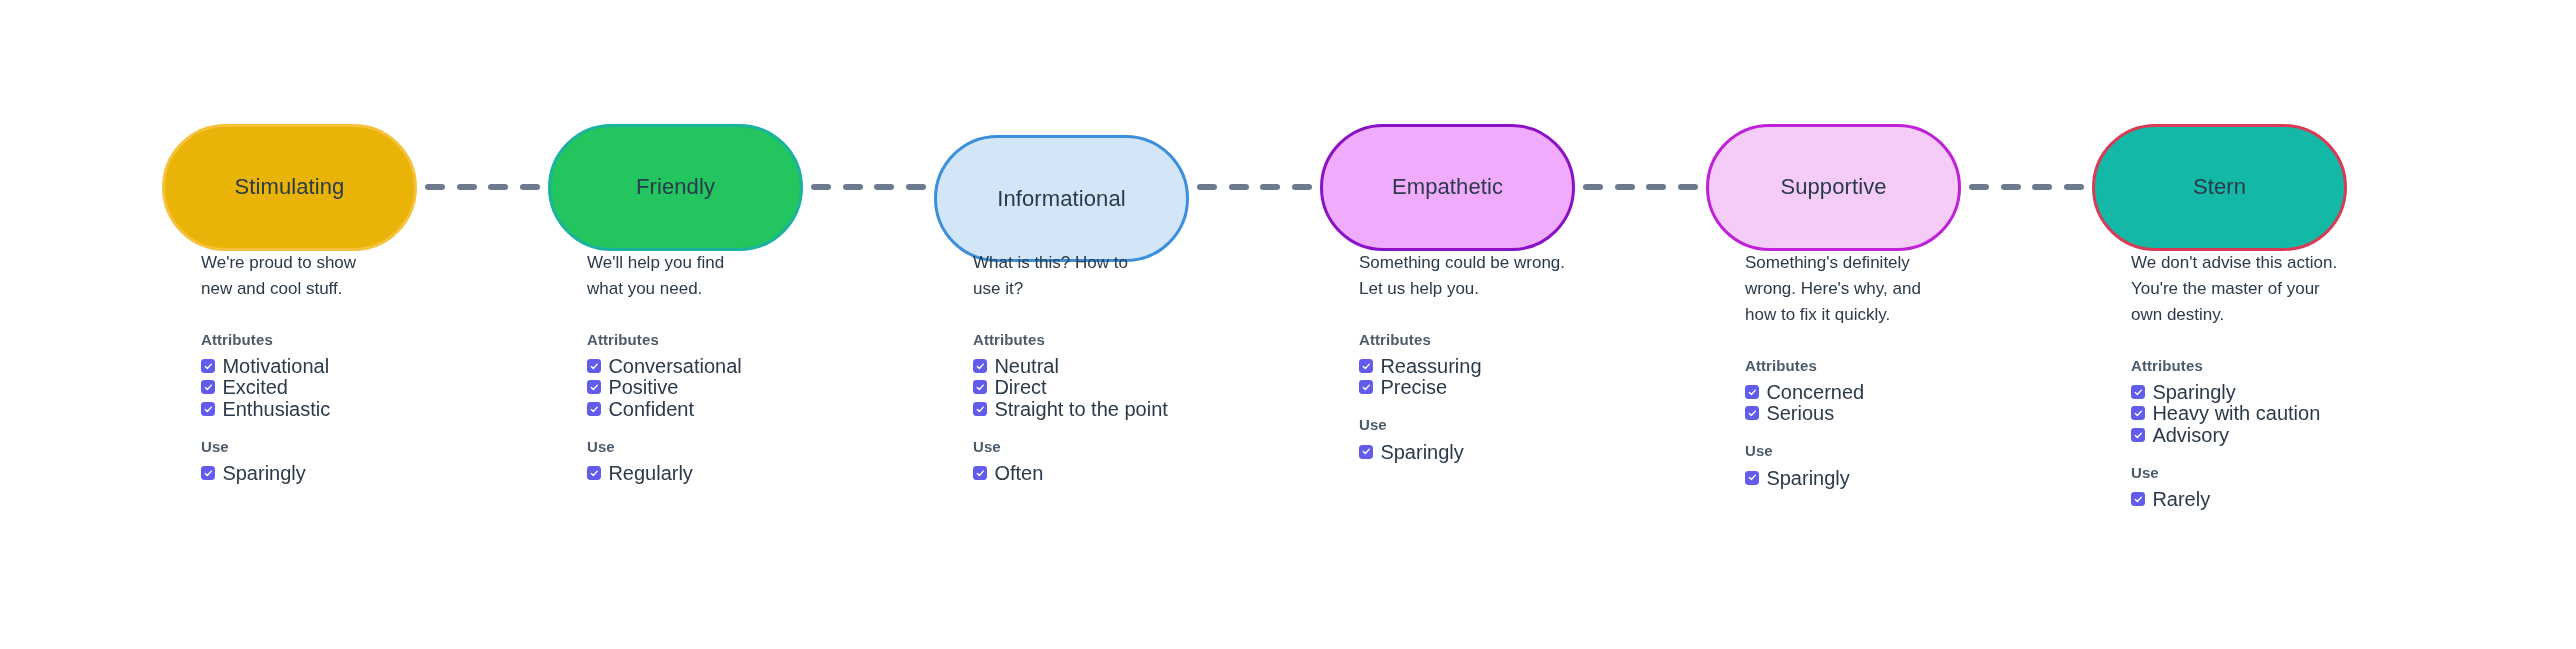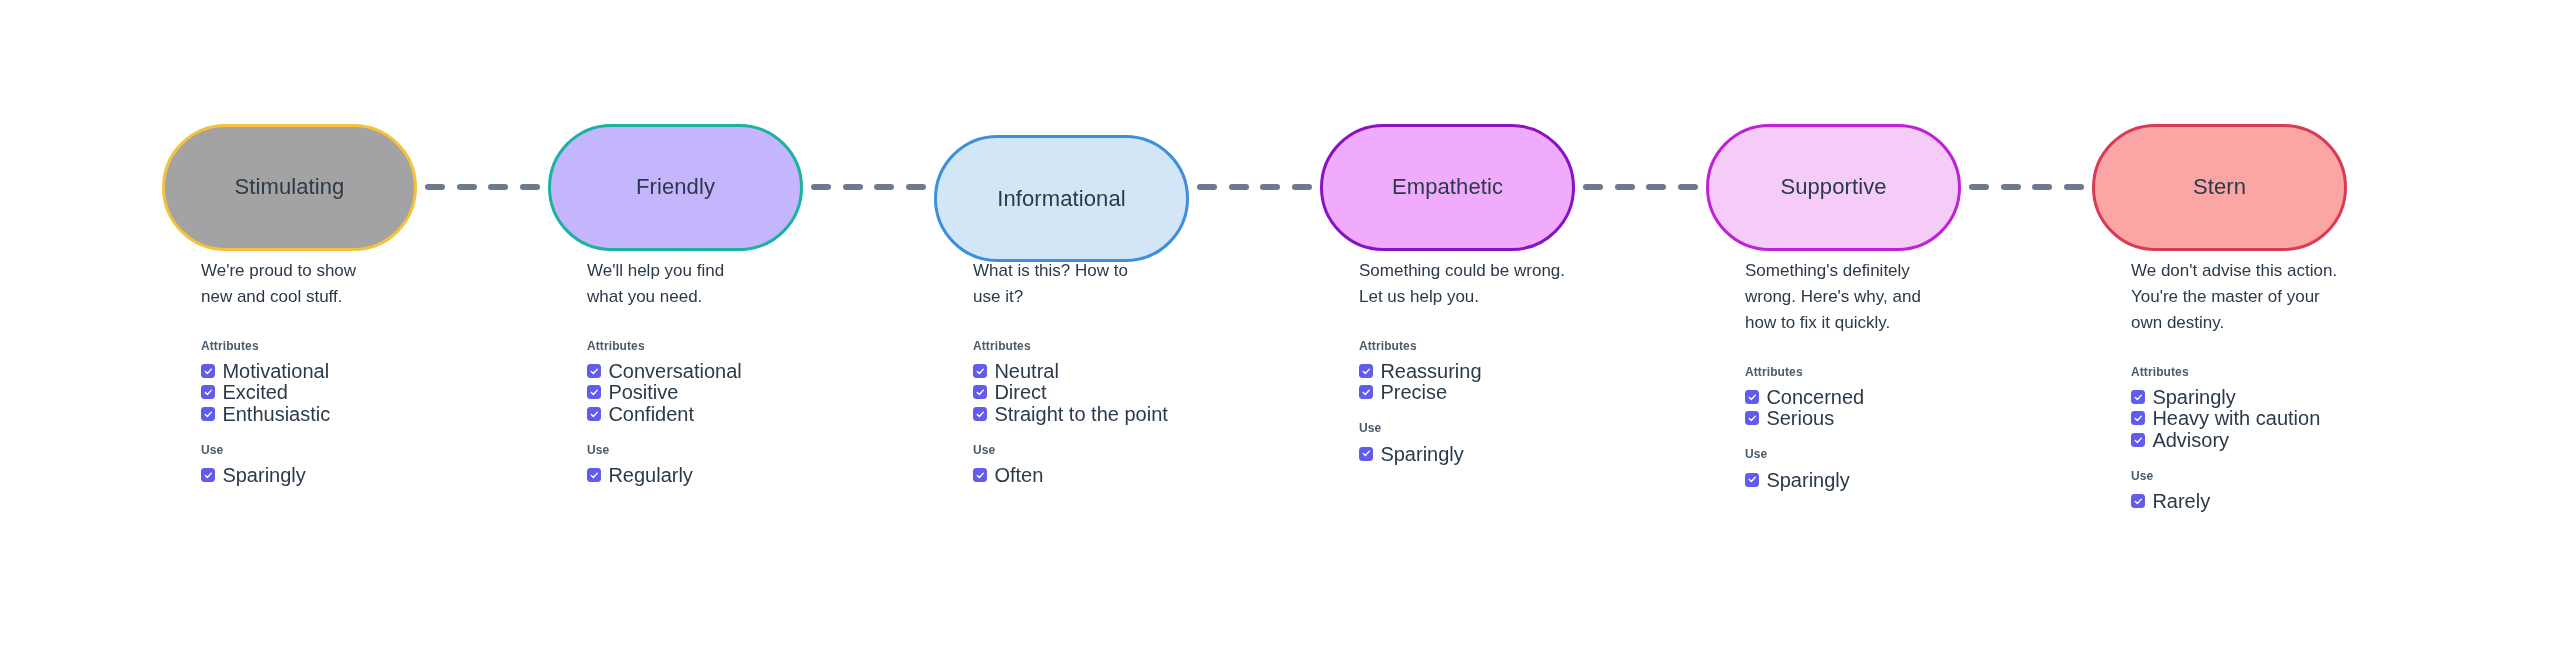--- a/index.html
+++ b/index.html
@@ -64,21 +64,21 @@
     height: 6px;
     border-radius: 3.4px;
     background: #6b7a8c;
     flex: 0 0 auto;
   }
 
   
   .cols {
     position: absolute;
     left: 201px;
-    top: 258px;
+    top: 250px;
     display: flex;
   }
   .col {
     width: 386px;
     flex: 0 0 auto;
     box-sizing: border-box;
     padding-right: 27px;
   }
 
   .desc {
@@ -90,21 +90,21 @@
     white-space: pre-line;
   }
 
   .group {
     margin-top: 0;
   }
   .group-attributes { margin-top: 29.5px; }
   .group-use { margin-top: 19px; }
 
   .group-title {
-    font-size: 12px;
+    font-size: 15px;
     font-weight: 700;
     color: #4a5b6b;
     line-height: 1;
     margin-bottom: 8.7px;
     letter-spacing: 0.1px;
   }
 
   .check-row {
     display: flex;
     align-items: center;
@@ -134,30 +134,30 @@
 
   
   .cols .col:nth-child(1) { padding-left: 0; }
 </style>
 </head>
 <body>
 
 <div class="canvas">
 
   <div class="tone-row" id="tone-row">
-      <div class="pill" style="background: #a3a3a3; border-color: rgb(245, 195, 59);">
+      <div class="pill" style="background: #eab308; border-color: rgb(245, 195, 59);">
         <span class="pill-label">Stimulating</span>
       </div>
       <div class="connector">
         <span class="dash" style="background: rgb(107, 122, 140);"></span>
         <span class="dash" style="background: rgb(107, 122, 140);"></span>
         <span class="dash" style="background: rgb(107, 122, 140);"></span>
         <span class="dash" style="background: rgb(107, 122, 140);"></span>
       </div>
-      <div class="pill" style="background: #c4b5fd; border-color: rgb(27, 178, 160);">
+      <div class="pill" style="background: #22c55e; border-color: rgb(27, 178, 160);">
         <span class="pill-label">Friendly</span>
       </div>
       <div class="connector">
         <span class="dash" style="background: rgb(107, 122, 140);"></span>
         <span class="dash" style="background: rgb(107, 122, 140);"></span>
         <span class="dash" style="background: rgb(107, 122, 140);"></span>
         <span class="dash" style="background: rgb(107, 122, 140);"></span>
       </div>
       <div class="pill" style="background: rgb(211, 230, 248); border-color: rgb(59, 143, 219); margin-top: 23px;">
         <span class="pill-label">Informational</span>
@@ -179,21 +179,21 @@
       </div>
       <div class="pill" style="background: rgb(244, 204, 247); border-color: rgb(192, 32, 216);">
         <span class="pill-label">Supportive</span>
       </div>
       <div class="connector">
         <span class="dash" style="background: rgb(107, 122, 140);"></span>
         <span class="dash" style="background: rgb(107, 122, 140);"></span>
         <span class="dash" style="background: rgb(107, 122, 140);"></span>
         <span class="dash" style="background: rgb(107, 122, 140);"></span>
       </div>
-      <div class="pill" style="background: #fca5a5; border-color: rgb(217, 58, 86); align-items: center;">
+      <div class="pill" style="background: #14b8a6; border-color: rgb(217, 58, 86); align-items: center;">
         <span class="pill-label">Stern</span>
       </div>
     </div>
 
   <div class="cols" id="tone-cols">
       <div class="col">
         <p class="desc">We're proud to show
 new and cool stuff.</p>
         <div class="group group-attributes">
           <div class="group-title">Attributes</div>

